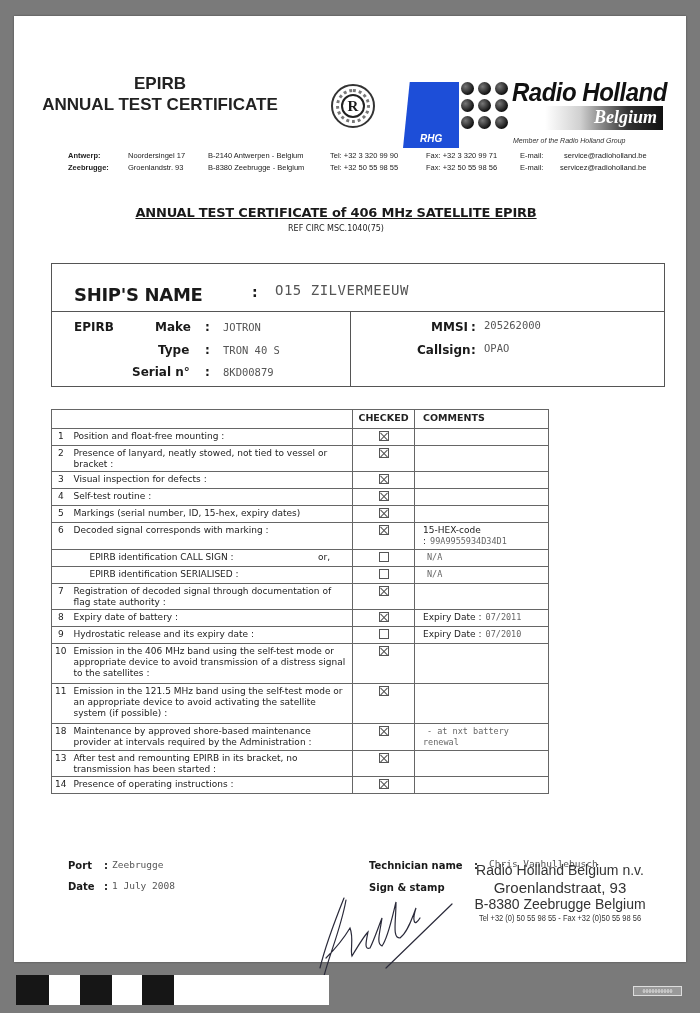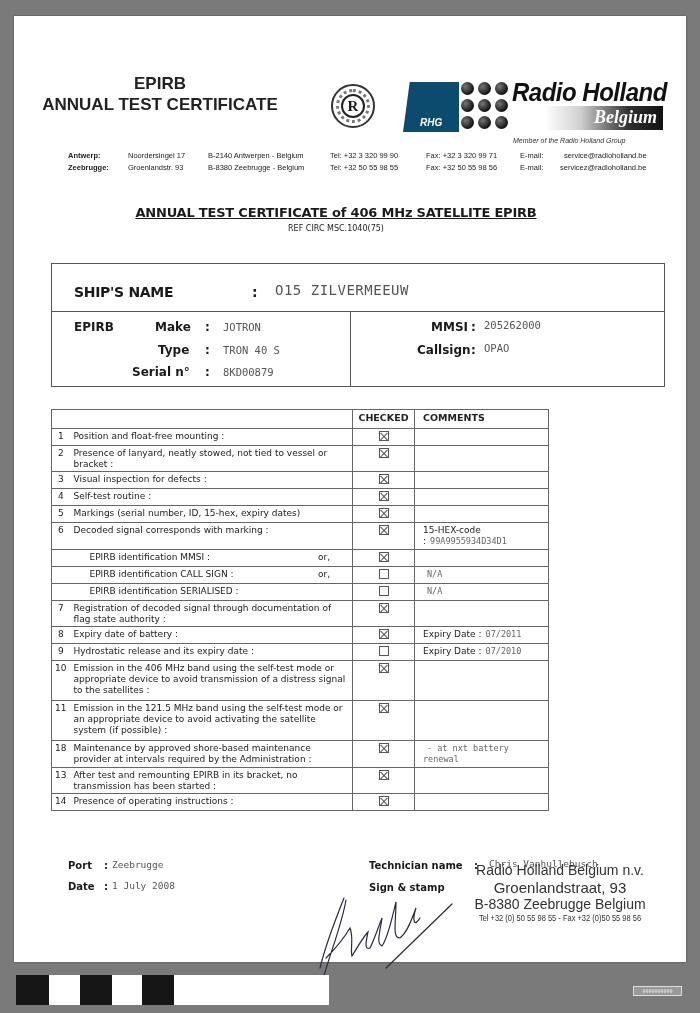--- a/index.html
+++ b/index.html
@@ -29,22 +29,22 @@
     content: ""; position: absolute; inset: 3px; border-radius: 50%;
     border: 3px dotted #777;
   }
   .seal .inner {
     width: 24px; height: 24px; border-radius: 50%; border: 2px solid #222;
     display: flex; align-items: center; justify-content: center;
     font-family: "Liberation Serif", serif; font-weight: bold; font-size: 15px; background: #fff; z-index: 1;
   }
 
   .logo-block {
-    position: absolute; left: 403px; top: 82px; width: 56px; height: 50px;
-    background: #0c4a6e;
+    position: absolute; left: 403px; top: 82px; width: 56px; height: 66px;
+    background: #1d4ed8;
     clip-path: polygon(12% 0, 100% 0, 100% 100%, 0 100%);
   }
   .logo-block .rhg {
     position: absolute; left: 17px; bottom: 4px; color: #fff;
     font-family: "Liberation Sans", sans-serif; font-weight: bold; font-style: italic; font-size: 10px;
   }
   .logo-dots {
     position: absolute; left: 460px; top: 82px; width: 50px; height: 50px;
     display: grid; grid-template-columns: repeat(3, 14px); grid-template-rows: repeat(3, 14px); gap: 3px;
     padding-left: 1px;
@@ -87,21 +87,21 @@
 
   
   .shipbox {
     position: absolute; left: 51px; top: 263px; width: 614px; height: 124px;
     border: 1px solid #555;
   }
   .ship-row {
     position: absolute; left: 0; top: 0; width: 100%; height: 48px; border-bottom: 1px solid #555;
   }
   .ship-label {
-    position: absolute; left: 22px; top: 20px; font-family: "DejaVu Sans", sans-serif; font-weight: bold; font-size: 14px; letter-spacing: -0.3px;
+    position: absolute; left: 22px; top: 20px; font-family: "DejaVu Sans", sans-serif; font-weight: bold; font-size: 18px; letter-spacing: -0.3px;
   }
   .ship-colon { position: absolute; left: 200px; top: 20px; font-weight: bold; font-size: 14px; }
   .ship-value {
     position: absolute; left: 223px; top: 18px; font-family: "DejaVu Sans Mono", monospace; font-size: 14px; color: #555; letter-spacing: 0.5px;
   }
   .ship-divider { position: absolute; left: 298px; top: 48px; width: 1px; height: 75px; background: #555; }
   .lbl { position: absolute; font-family: "DejaVu Sans", sans-serif; font-weight: bold; font-size: 12px; white-space: nowrap; }
   .colon { position: absolute; font-weight: bold; font-size: 12px; }
   .mono { position: absolute; font-family: "DejaVu Sans Mono", monospace; font-size: 10.5px; color: #555; white-space: nowrap; }
 
@@ -280,26 +280,20 @@
     <td class="cmt"><span class="cmt-label"></span><span class="cmt-mono"></span></td>
   </tr>
       <tr style="height: 17px;">
     <td class="num">6</td>
     <td class="desc"><span class="t">Decoded signal corresponds with marking :</span><span class="or"></span></td>
     <td class="chk"><span class="box x"></span></td>
     <td class="cmt"><span class="cmt-label">15-HEX-code :</span><span class="cmt-mono">99A9955934D34D1</span></td>
   </tr>
       <tr style="height: 17px;">
     <td class="num"></td>
-    <td class="desc sub"><span class="t">EPIRB identification MMSI :</span><span class="or">or,</span></td>
-    <td class="chk"><span class="box x"></span></td>
-    <td class="cmt"><span class="cmt-label"></span><span class="cmt-mono"></span></td>
-  </tr>
-      <tr style="height: 17px;">
-    <td class="num"></td>
     <td class="desc sub"><span class="t">EPIRB identification CALL SIGN :</span><span class="or">or,</span></td>
     <td class="chk"><span class="box"></span></td>
     <td class="cmt"><span class="cmt-label"></span><span class="cmt-mono" style="margin-left: 0px;">N/A</span></td>
   </tr>
       <tr style="height: 17px;">
     <td class="num"></td>
     <td class="desc sub"><span class="t">EPIRB identification SERIALISED :</span><span class="or"></span></td>
     <td class="chk"><span class="box"></span></td>
     <td class="cmt"><span class="cmt-label"></span><span class="cmt-mono" style="margin-left: 0px;">N/A</span></td>
   </tr>

